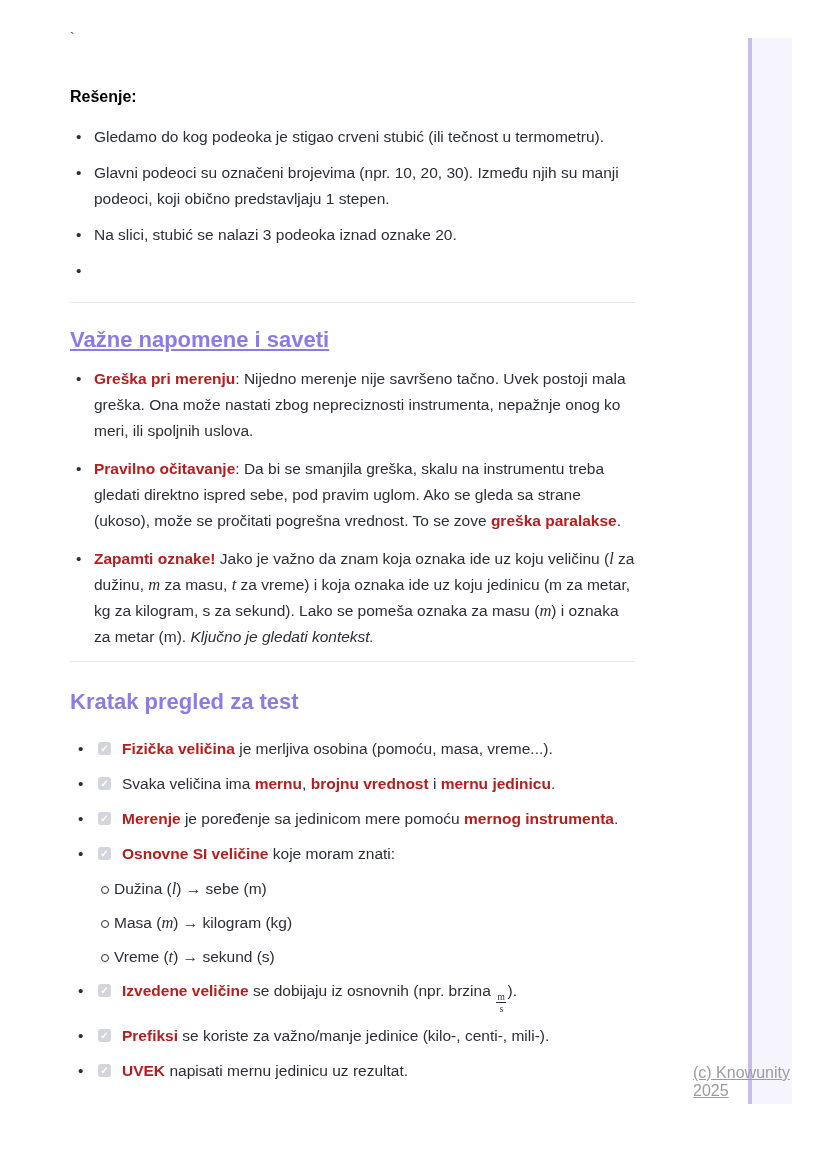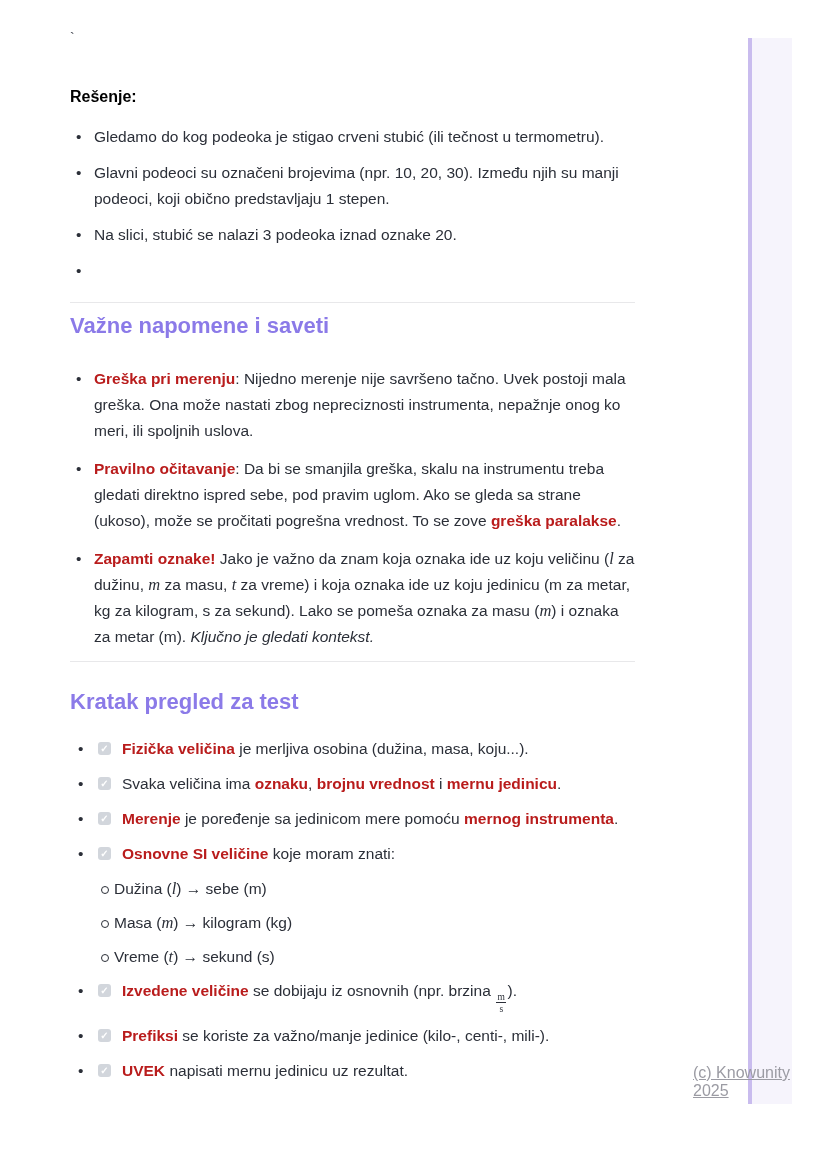--- a/index.html
+++ b/index.html
@@ -2,21 +2,21 @@
 <html><head>
 <meta charset="utf-8">
 <style>
   html,body{margin:0;padding:0;background:#ffffff;}
   .page{position:relative;width:828px;height:1171px;background:#ffffff;overflow:hidden;
         font-family:"Liberation Sans",sans-serif;color:#2b2f38;}
   .stray{position:absolute;left:70px;top:30px;font-size:14px;color:#3a3f4a;}
   .abs{position:absolute;left:70px;width:565px;}
   .h3{top:86px;font-size:16px;font-weight:700;color:#000000;line-height:22px;}
   .h2{position:absolute;left:70px;font-size:22px;font-weight:700;color:#8b7ae8;line-height:28px;}
-  .h2-notes{top:312px;}
+  .h2-notes{top:326px;text-decoration:underline;}
   .h2-review{top:688px;}
   .divider{position:absolute;left:70px;width:565px;height:0;border-top:1px solid #e8e8ea;}
   .d1{top:302px;}
   .d2{top:661px;}
   ul{list-style:none;margin:0;padding:0;}
   .list-solution{top:124px;}
   .list-notes{top:366px;}
   .list-review{top:736px;}
   .dot-item{position:relative;padding-left:24px;font-size:15.5px;line-height:26px;}
   .list-solution .dot-item{margin-bottom:10px;}
@@ -72,26 +72,26 @@
     </ul>
 
   <div class="divider d2"></div>
 
   <div class="h2 h2-review">Kratak pregled za test</div>
 
   <ul class="abs list-review" id="review-list">
       <li class="check-item">
         <span class="cbul">•</span>
         <span class="cb">✓</span>
-        <span class="ctext"><span class="b">Fizička veličina</span><span> je merljiva osobina (dužina, masa, koju...).</span></span>
+        <span class="ctext"><span class="b">Fizička veličina</span><span> je merljiva osobina (pomoću, masa, vreme...).</span></span>
       </li>
       <li class="check-item">
         <span class="cbul">•</span>
         <span class="cb">✓</span>
-        <span class="ctext"><span>Svaka veličina ima </span><span class="b">oznaku</span><span>, </span><span class="b">brojnu vrednost</span><span> i </span><span class="b">mernu jedinicu</span><span>.</span></span>
+        <span class="ctext"><span>Svaka veličina ima </span><span class="b">mernu</span><span>, </span><span class="b">brojnu vrednost</span><span> i </span><span class="b">mernu jedinicu</span><span>.</span></span>
       </li>
       <li class="check-item">
         <span class="cbul">•</span>
         <span class="cb">✓</span>
         <span class="ctext"><span class="b">Merenje</span><span> je poređenje sa jedinicom mere pomoću </span><span class="b">mernog instrumenta</span><span>.</span></span>
       </li>
       <li class="check-item">
         <span class="cbul">•</span>
         <span class="cb">✓</span>
         <span class="ctext"><span class="b">Osnovne SI veličine</span><span> koje moram znati:</span></span>

